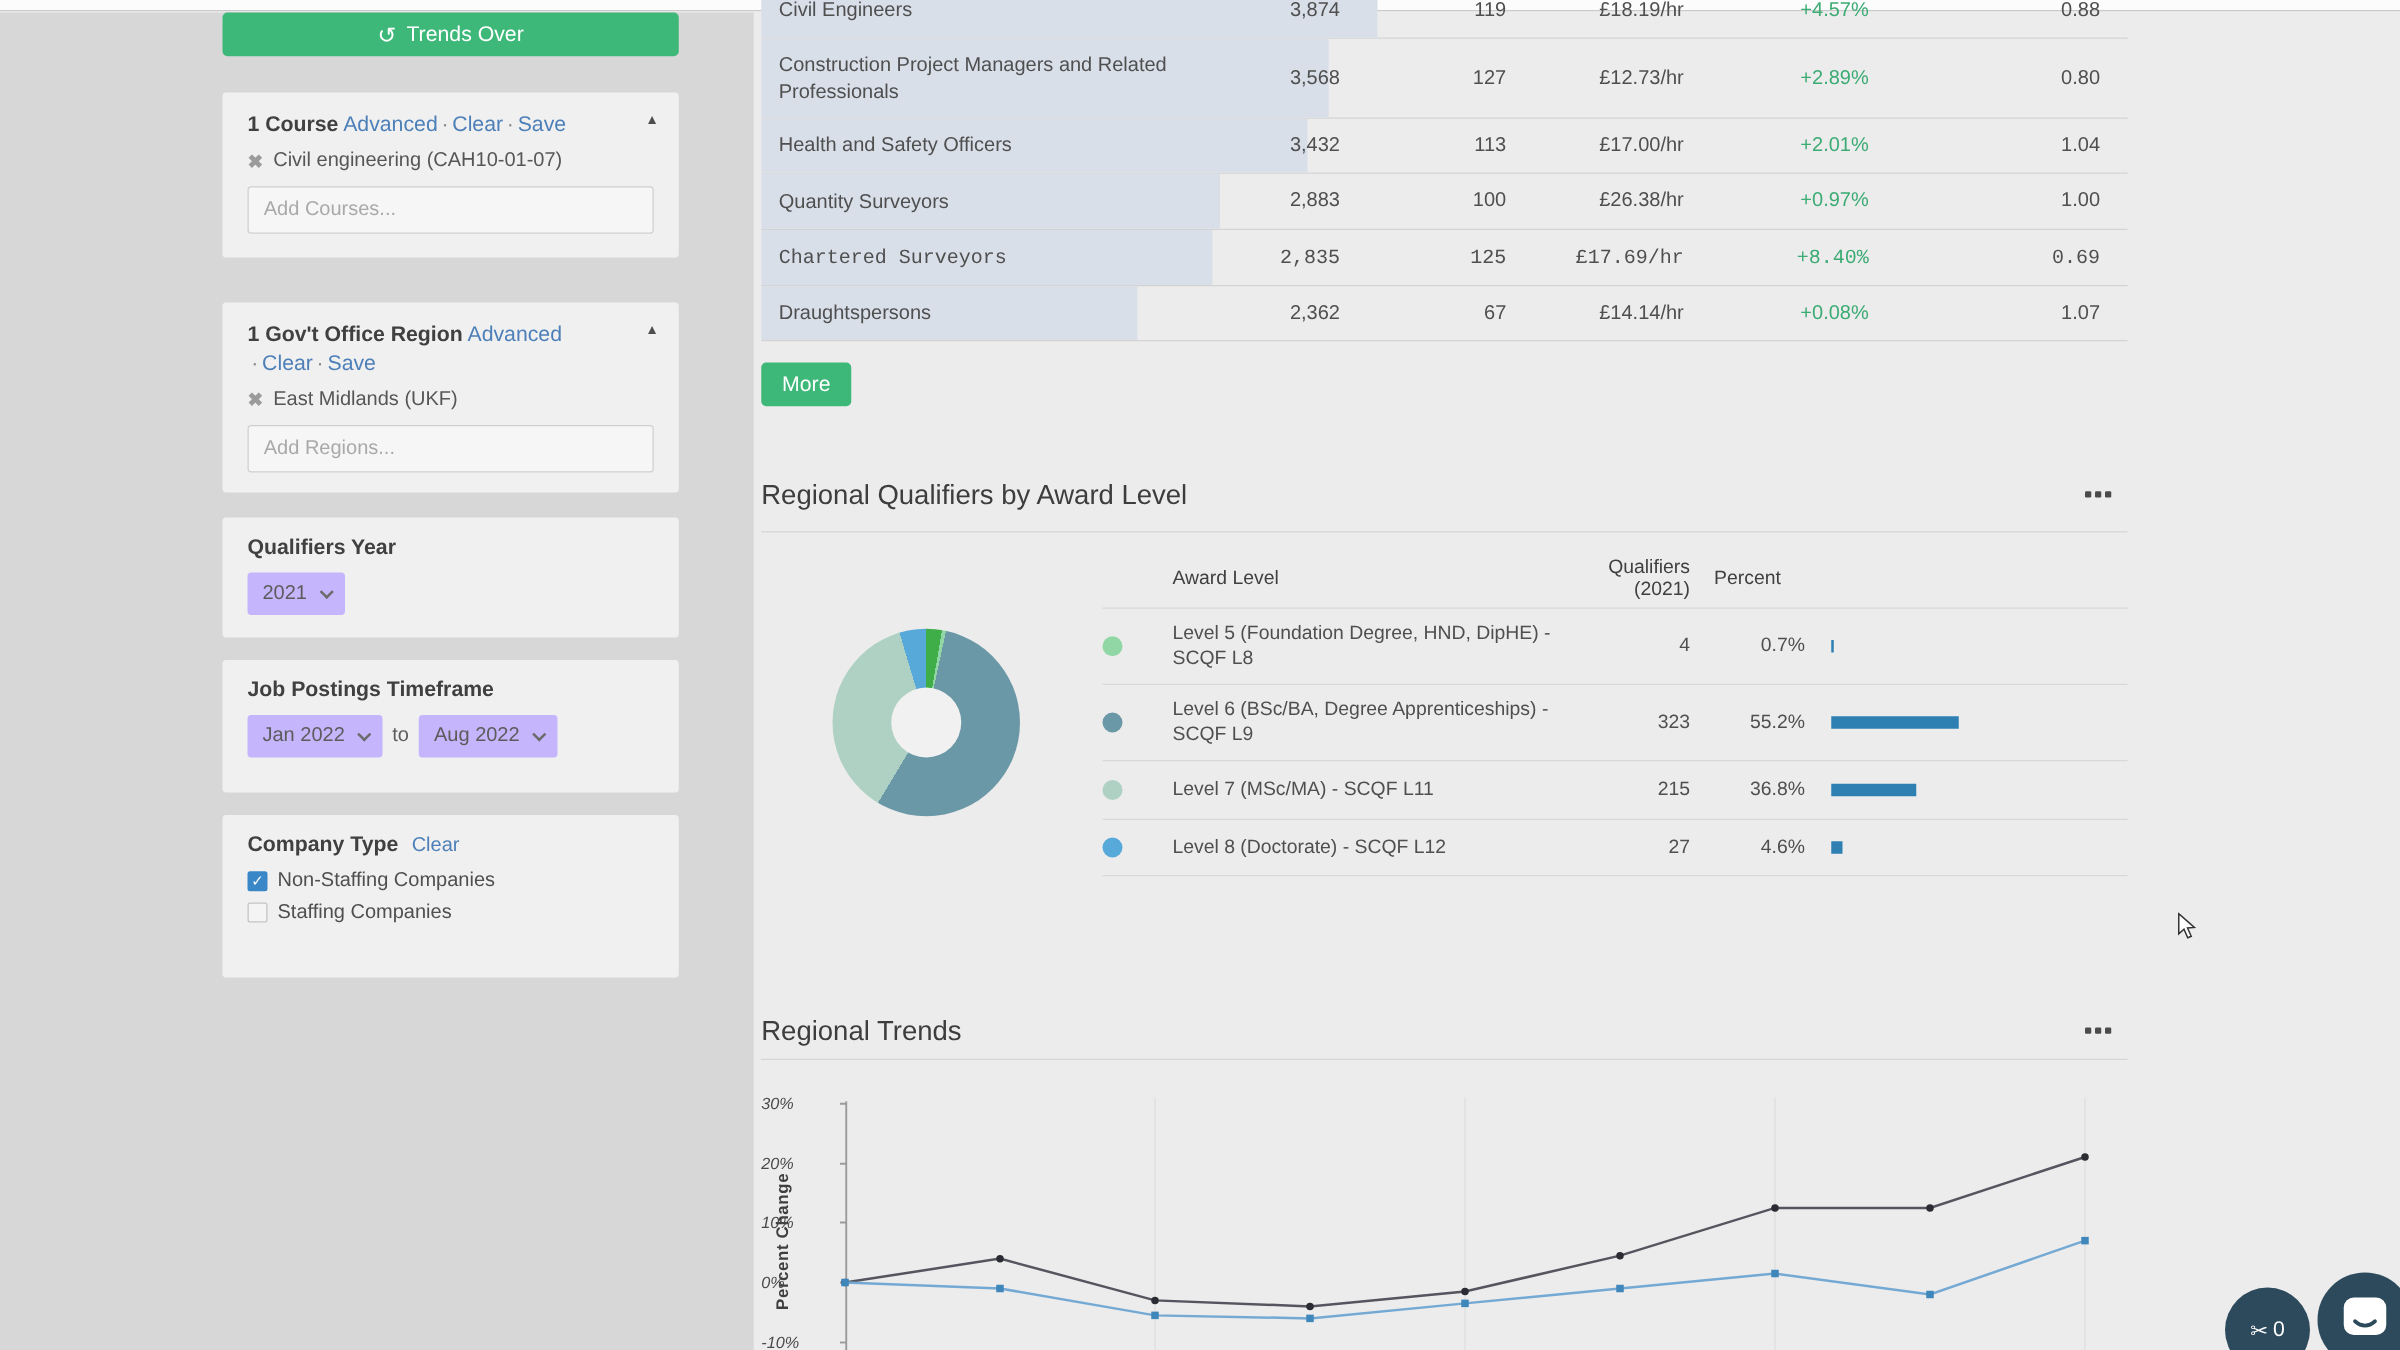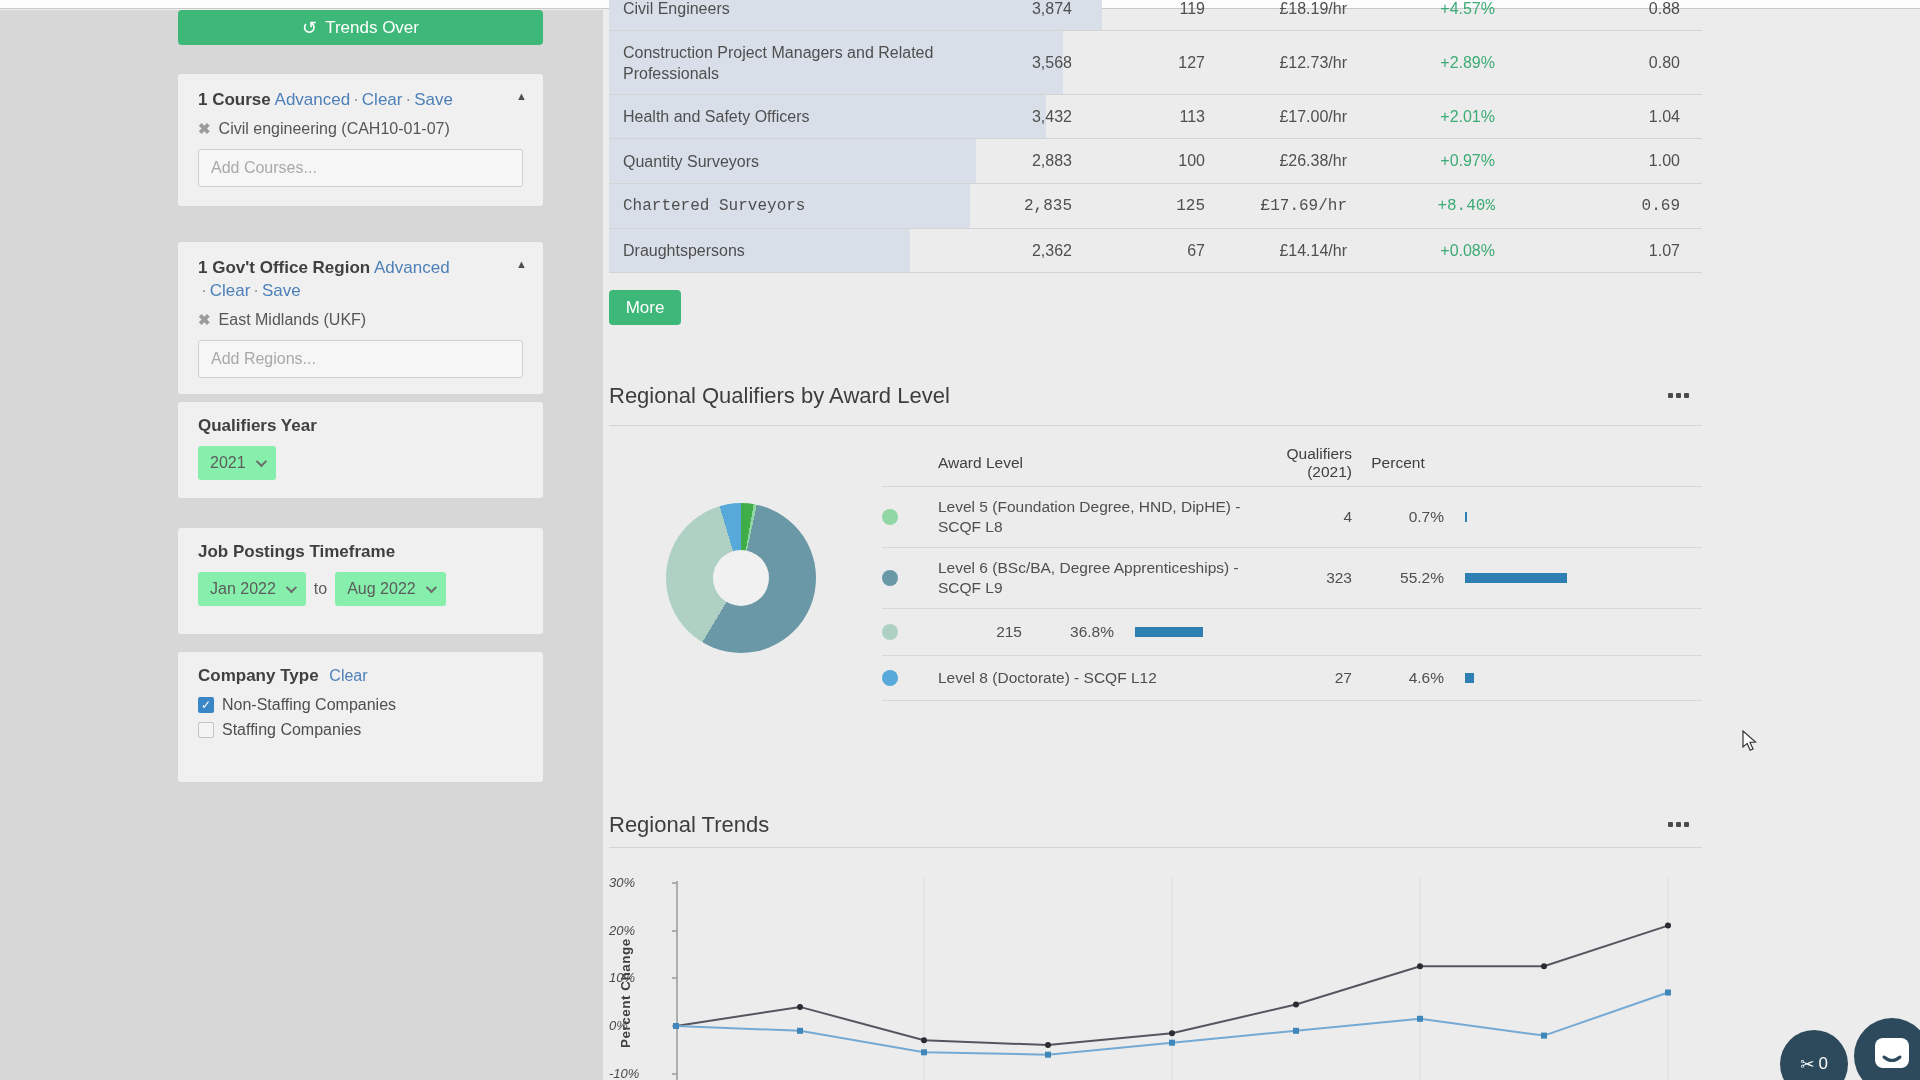--- a/index.html
+++ b/index.html
@@ -19,21 +19,21 @@
   .card-head { font-size:17px; line-height:23px; }
   .card-title { font-weight:bold; color:#404040; }
   .lnk { color:#4d80b8; cursor:pointer; text-decoration:none; }
   .dotsep { color:#8a8a8a; padding:0 3px; }
   .collapse-caret { position:absolute; right:16px; top:16px; font-size:11px; color:#4e4e4e; cursor:pointer; }
   .tag-line { margin-top:9px; font-size:16px; color:#565656; display:flex; align-items:center; gap:8px; }
   .tag-x { color:#9b9b9b; font-size:15px; font-weight:bold; cursor:pointer; }
   .add-input { margin-top:11px; width:100%; height:38px; background:#f7f6f7; border:1px solid #cfcfcf; border-radius:3px; font-family:inherit; font-size:16px; color:#555; padding:0 12px; }
   .add-input::placeholder { color:#a9a9a9; }
   .fld-label { font-size:17px; color:#404040; font-weight:bold; }
-  .sel { display:inline-flex; align-items:center; gap:10px; background:#86efac; border-radius:3px; height:34px; padding:0 12px; font-size:16px; color:#5c5c5c; cursor:pointer; margin-top:10px; }
+  .sel { display:inline-flex; align-items:center; gap:10px; background:#c4b5fd; border-radius:3px; height:34px; padding:0 12px; font-size:16px; color:#5c5c5c; cursor:pointer; margin-top:10px; }
   .chev { width:8px; height:8px; border-right:2px solid #6b6b6b; border-bottom:2px solid #6b6b6b; transform:rotate(45deg) translateY(-2px); }
   .to-word { font-size:16px; color:#5c5c5c; margin:0 8px; }
   .chk-row { display:flex; align-items:center; gap:8px; margin-top:7px; font-size:16px; color:#4f4f4f; cursor:pointer; }
   .chk { width:16px; height:16px; border-radius:2px; display:inline-flex; align-items:center; justify-content:center; }
   .chk.on { background:#3a87c8; color:#fff; font-size:12px; }
   .chk.off { background:#f4f4f4; border:1px solid #c3c3c3; }
 
   
   .occ-table { position:absolute; left:609px; top:-13px; width:1093px; }
   .occ-row { position:relative; display:flex; align-items:center; border-bottom:1px solid #d3d3d3; font-size:16px; color:#4f4f4f; }
@@ -113,21 +113,21 @@
         <a class="lnk">Advanced</a><br>
         <span class="dotsep">·</span><a class="lnk">Clear</a><span class="dotsep">·</span><a class="lnk">Save</a>
       </div>
       <div class="tag-line">
         <span class="tag-x">✖</span>
         <span>East Midlands (UKF)</span>
       </div>
       <input class="add-input" placeholder="Add Regions..." style="">
     </div>
 
-    <div class="card" style="top:392px; min-height:96px;">
+    <div class="card" style="top:404px; min-height:96px;">
       <div class="fld-label">Qualifiers Year</div>
       <div class="sel">
         <span>2021</span>
         <span class="chev"></span>
       </div>
     </div>
 
     <div class="card" style="top:518px; min-height:106px;">
       <div class="fld-label">Job Postings Timeframe</div>
       <div style="display:flex; align-items:center;">
@@ -261,20 +261,21 @@
       <div class="aw-qual">323</div>
       <div class="aw-pct">55.2%</div>
       <div class="aw-barcol">
           <span class="aw-bar" style="width: 102px;"></span>
         </div>
     </div>
     <div class="aw-row" style="min-height:47px;">
       <div class="aw-dot-col">
           <span class="aw-dot" style="background: rgb(175, 209, 196);"></span>
         </div>
+      <div class="aw-label">Level 7 (MSc/MA) - SCQF L11</div>
       <div class="aw-qual">215</div>
       <div class="aw-pct">36.8%</div>
       <div class="aw-barcol">
           <span class="aw-bar" style="width: 68px;"></span>
         </div>
     </div>
     <div class="aw-row" style="min-height:45px;">
       <div class="aw-dot-col">
           <span class="aw-dot" style="background: rgb(87, 169, 218);"></span>
         </div>

